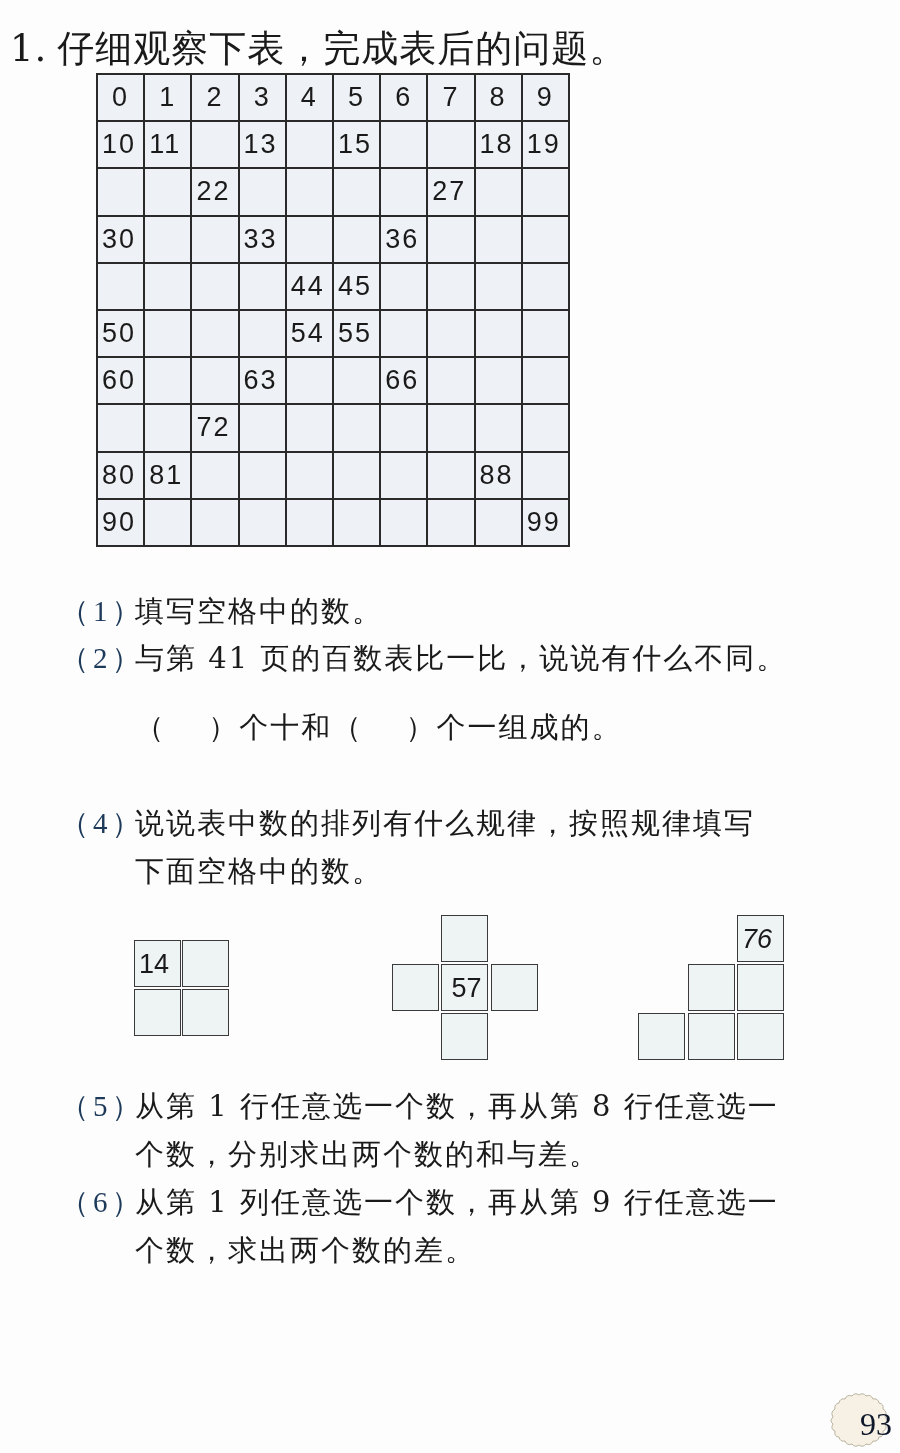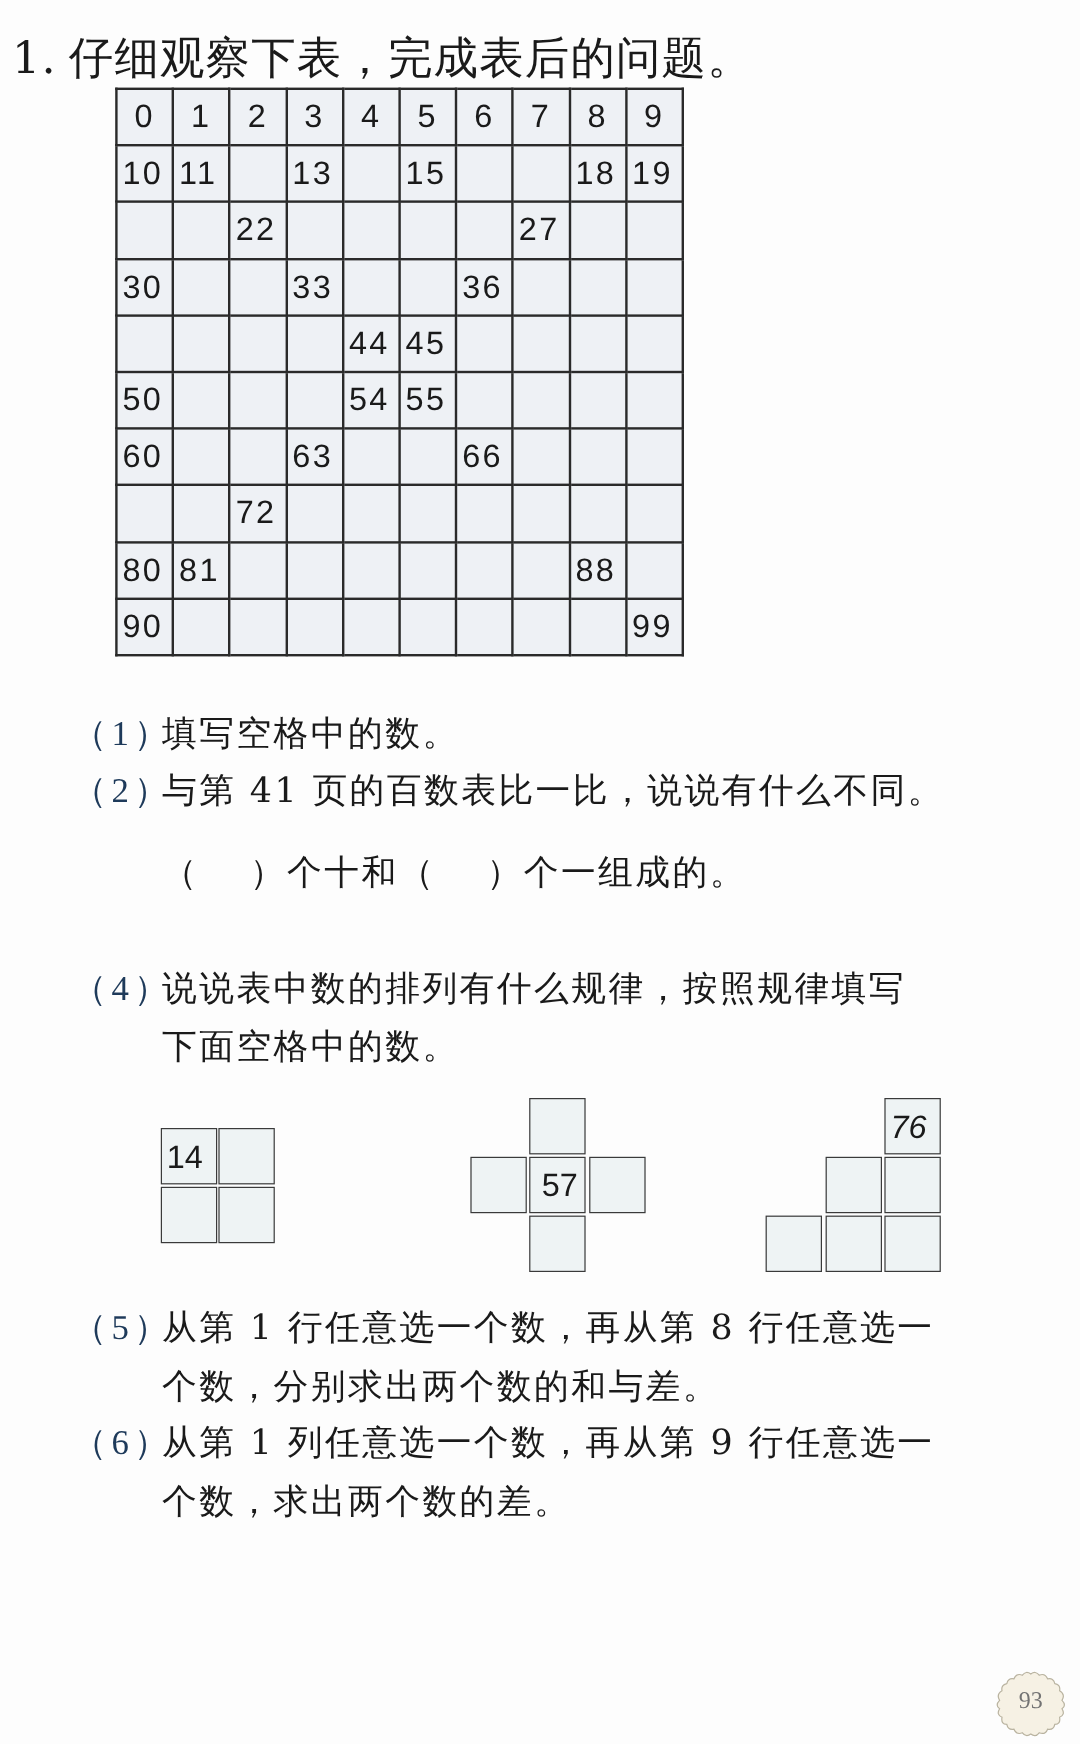--- a/index.html
+++ b/index.html
@@ -12,22 +12,22 @@
              font-size:27px; font-family:"Liberation Sans", sans-serif; text-align:left; padding-left:4px;
              box-sizing:border-box; letter-spacing:2px; vertical-align:middle; color:#1a1a1a; }
   .grid tr:first-child td { text-align:center; padding-left:0; }
   .q { position:absolute; left:60px; font-size:29px; line-height:48px; font-family:"DejaVu Serif", serif; letter-spacing:2px; }
   .q .qn { color:#1e3a5a; font-family:"Liberation Serif", serif; display:inline-block; width:75px; letter-spacing:4px; }
   .q .cont { padding-left:75px; }
   .shape { position:absolute; }
   .cell { position:absolute; width:47px; height:47px; border:1.5px solid #3a3a3a; background:#eef3f4; box-sizing:border-box;
           font-family:"Liberation Sans", sans-serif; font-size:27px; padding-left:4px; line-height:47px; }
   .page-badge { position:absolute; left:826px; top:1392px; width:66px; height:56px; }
-  .page-badge span { position:absolute; left:0; right:0; top:14px; text-align:center; font-family:"Liberation Serif", serif;
-                     font-size:20px; color:#737373; }
+  .page-badge span { position:absolute; left:0; right:0; top:14px; text-align:right; font-family:"Liberation Serif", serif;
+                     font-size:32px; color:#0f172a; }
 </style>
 </head>
 <body>
 
 <div class="title">
   <span class="num">1.</span><span>仔细观察下表，完成表后的问题。</span>
 </div>
 
 <table class="grid">
   <tbody id="grid-body">

